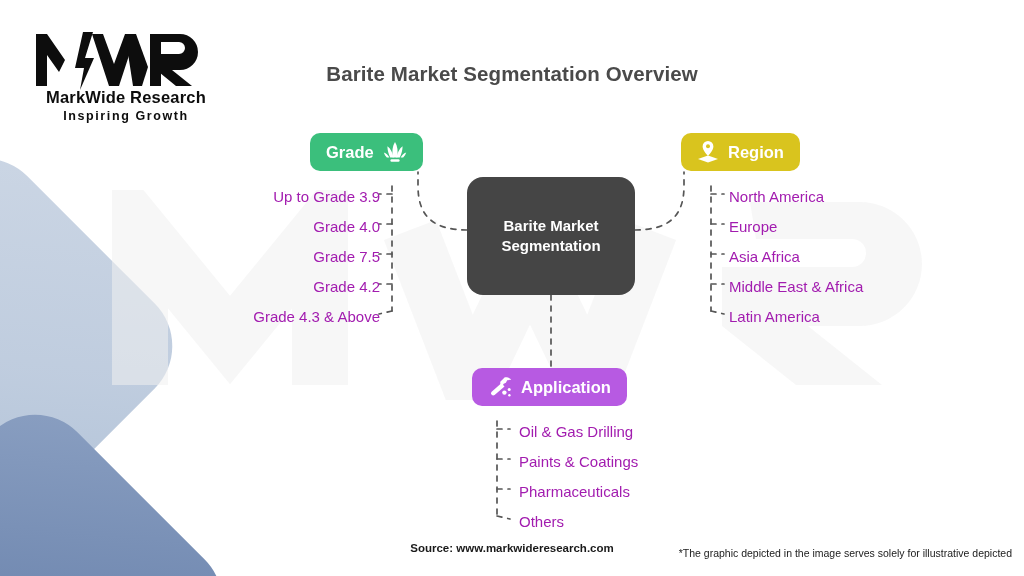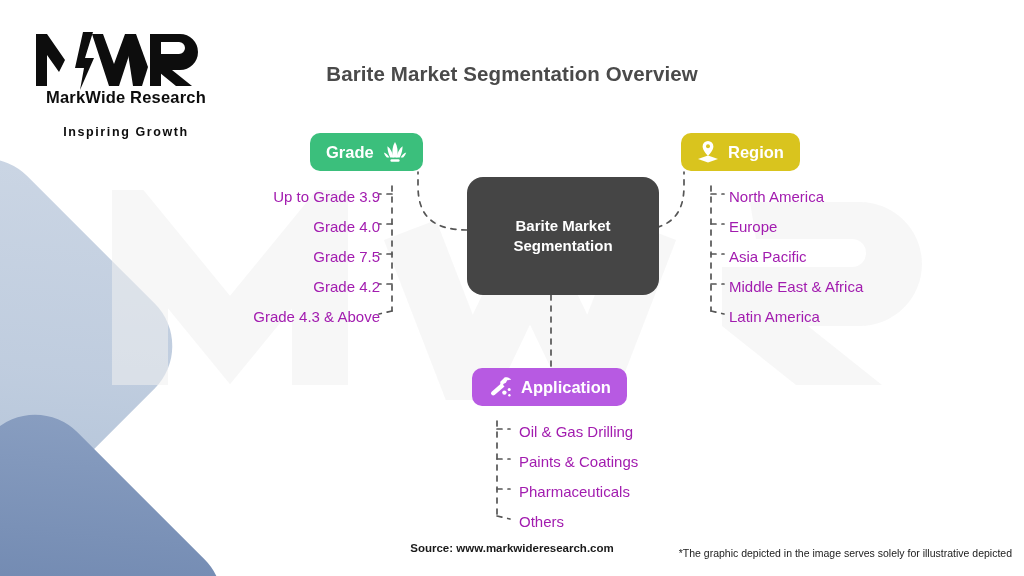--- a/index.html
+++ b/index.html
@@ -60,40 +60,40 @@
     height: 96px;
   }
   #logo-mark { display: block; }
   .logo-word {
     text-align: center;
     color: #0d0d0d;
     font-weight: bold;
     letter-spacing: .2px;
   }
   #logo-name  { font-size: 16.5px; margin-top: -2px; }
-  #logo-tag   { font-size: 12.5px; letter-spacing: 1.6px; margin-top: 18px; }
+  #logo-tag   { font-size: 12.5px; letter-spacing: 1.6px; margin-top: 2px; }
 
   #page-title {
     position: absolute;
     left: 0;
     top: 62px;
     width: 1024px;
     text-align: center;
     font-size: 20.5px;
     font-weight: bold;
     color: #4a4a4a;
     letter-spacing: .1px;
   }
 
   
   #center-node {
     position: absolute;
     left: 467px;
     top: 177px;
-    width: 192px;
+    width: 168px;
     height: 118px;
     background: #454545;
     border-radius: 16px;
     display: flex;
     align-items: center;
     justify-content: center;
     z-index: 4;
   }
   #center-node-label {
     color: #ffffff;
@@ -275,21 +275,21 @@
           <circle cx="11" cy="6.3" r="2" fill="#d9c41e"></circle>
           <path d="M11,15.6 L21,19.1 L11,22.6 L1,19.1 z"></path>
         </g>
       </svg>
     </span>
     <span class="badge-label">Region</span>
   </div>
   <div class="leaf-list" id="list-region">
     <div class="leaf">North America</div>
     <div class="leaf">Europe</div>
-    <div class="leaf">Asia Pacific</div>
+    <div class="leaf">Asia Africa</div>
     <div class="leaf">Middle East &amp; Africa</div>
     <div class="leaf">Latin America</div>
   </div>
 
   <div class="badge" id="badge-application">
     <span class="badge-icon">
       <svg width="24" height="22" viewBox="0 0 24 22">
         <g fill="#ffffff">
           <path d="M16.8,1.2 c2.4,-0.3 5.2,0.6 6.4,2.6 l-4,0.4 l-1.3,2.6 l-2.6,1.3 l-0.4,4 c-2,-1.2 -2.9,-4 -2.6,-6.4 z"></path>
           <path d="M13.3,7.3 l3.2,3.2 l-9.9,8.6 a2.3,2.3 0 0 1 -3.2,-3.2 z"></path>

